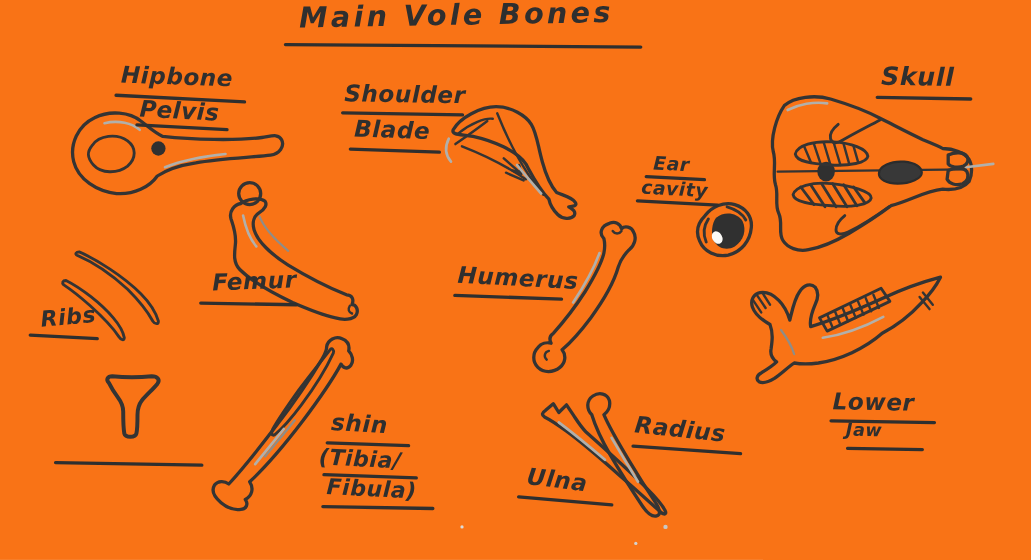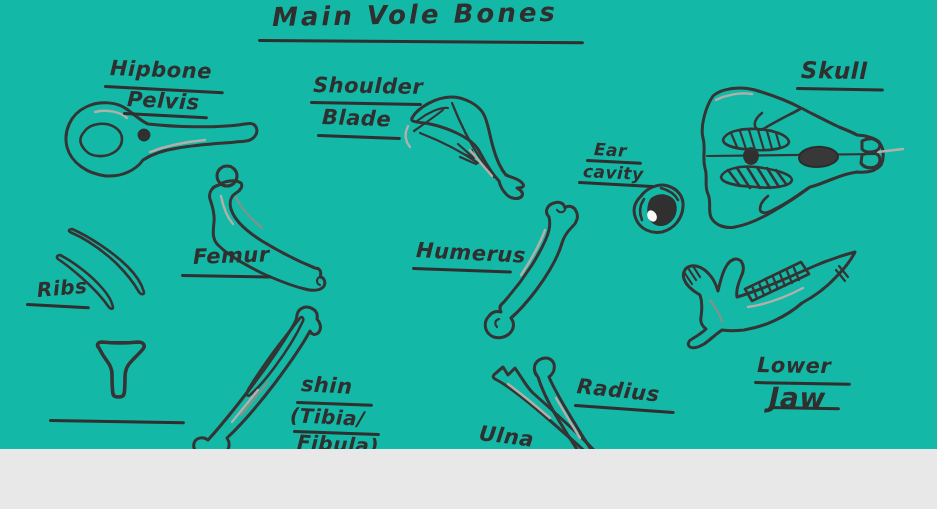--- a/index.html
+++ b/index.html
@@ -1,18 +1,18 @@
 <!DOCTYPE html>
 <html><head>
 <meta charset="utf-8">
 <style>
   html,body{margin:0;padding:0;background:#e8e8e8;}
   .page{
-    position:relative;width:937px;height:449px;overflow:hidden;
-    background:#14b8a6;
+    position:relative;width:937px;height:509px;overflow:hidden;
+    background:#f97316;
     font-family:"DejaVu Sans",sans-serif;
   }
   svg.sketch{position:absolute;left:0;top:0;}
   .ink{stroke:#343434;fill:none;stroke-width:3;stroke-linecap:round;stroke-linejoin:round;}
   .thin{stroke-width:2.2;}
   .mid{stroke-width:2.6;}
   .bold{stroke-width:3.6;}
   .solid{fill:#303030;stroke:none;}
   .shade{stroke:#b2b0ab;fill:none;stroke-width:2.4;stroke-linecap:round;}
   .shade2{stroke:#8f8d88;fill:none;stroke-width:2;stroke-linecap:round;}
@@ -182,16 +182,16 @@
   <div class="ul" style="left:292px;top:459px;width:103px;transform:rotate(1deg);"></div>
 
   <div class="lbl" style="left:479px;top:421px;font-size:21px;transform:rotate(7deg);">Ulna</div>
   <div class="ul" style="left:470px;top:450px;width:88px;transform:rotate(5deg);"></div>
 
   <div class="lbl" style="left:577px;top:374px;font-size:21px;transform:rotate(6deg);">Radius</div>
   <div class="ul" style="left:574px;top:404px;width:101px;transform:rotate(4deg);"></div>
 
   <div class="lbl" style="left:757px;top:353px;font-size:21px;transform:rotate(1deg);">Lower</div>
   <div class="ul" style="left:754px;top:381px;width:97px;transform:rotate(1deg);"></div>
-  <div class="lbl" style="left:769px;top:381px;font-size:28px;transform:rotate(1deg);">Jaw</div>
+  <div class="lbl" style="left:769px;top:381px;font-size:16px;transform:rotate(1deg);">Jaw</div>
   <div class="ul" style="left:769px;top:406px;width:71px;transform:rotate(1deg);"></div>
 
 </div>
 
 </body></html>

